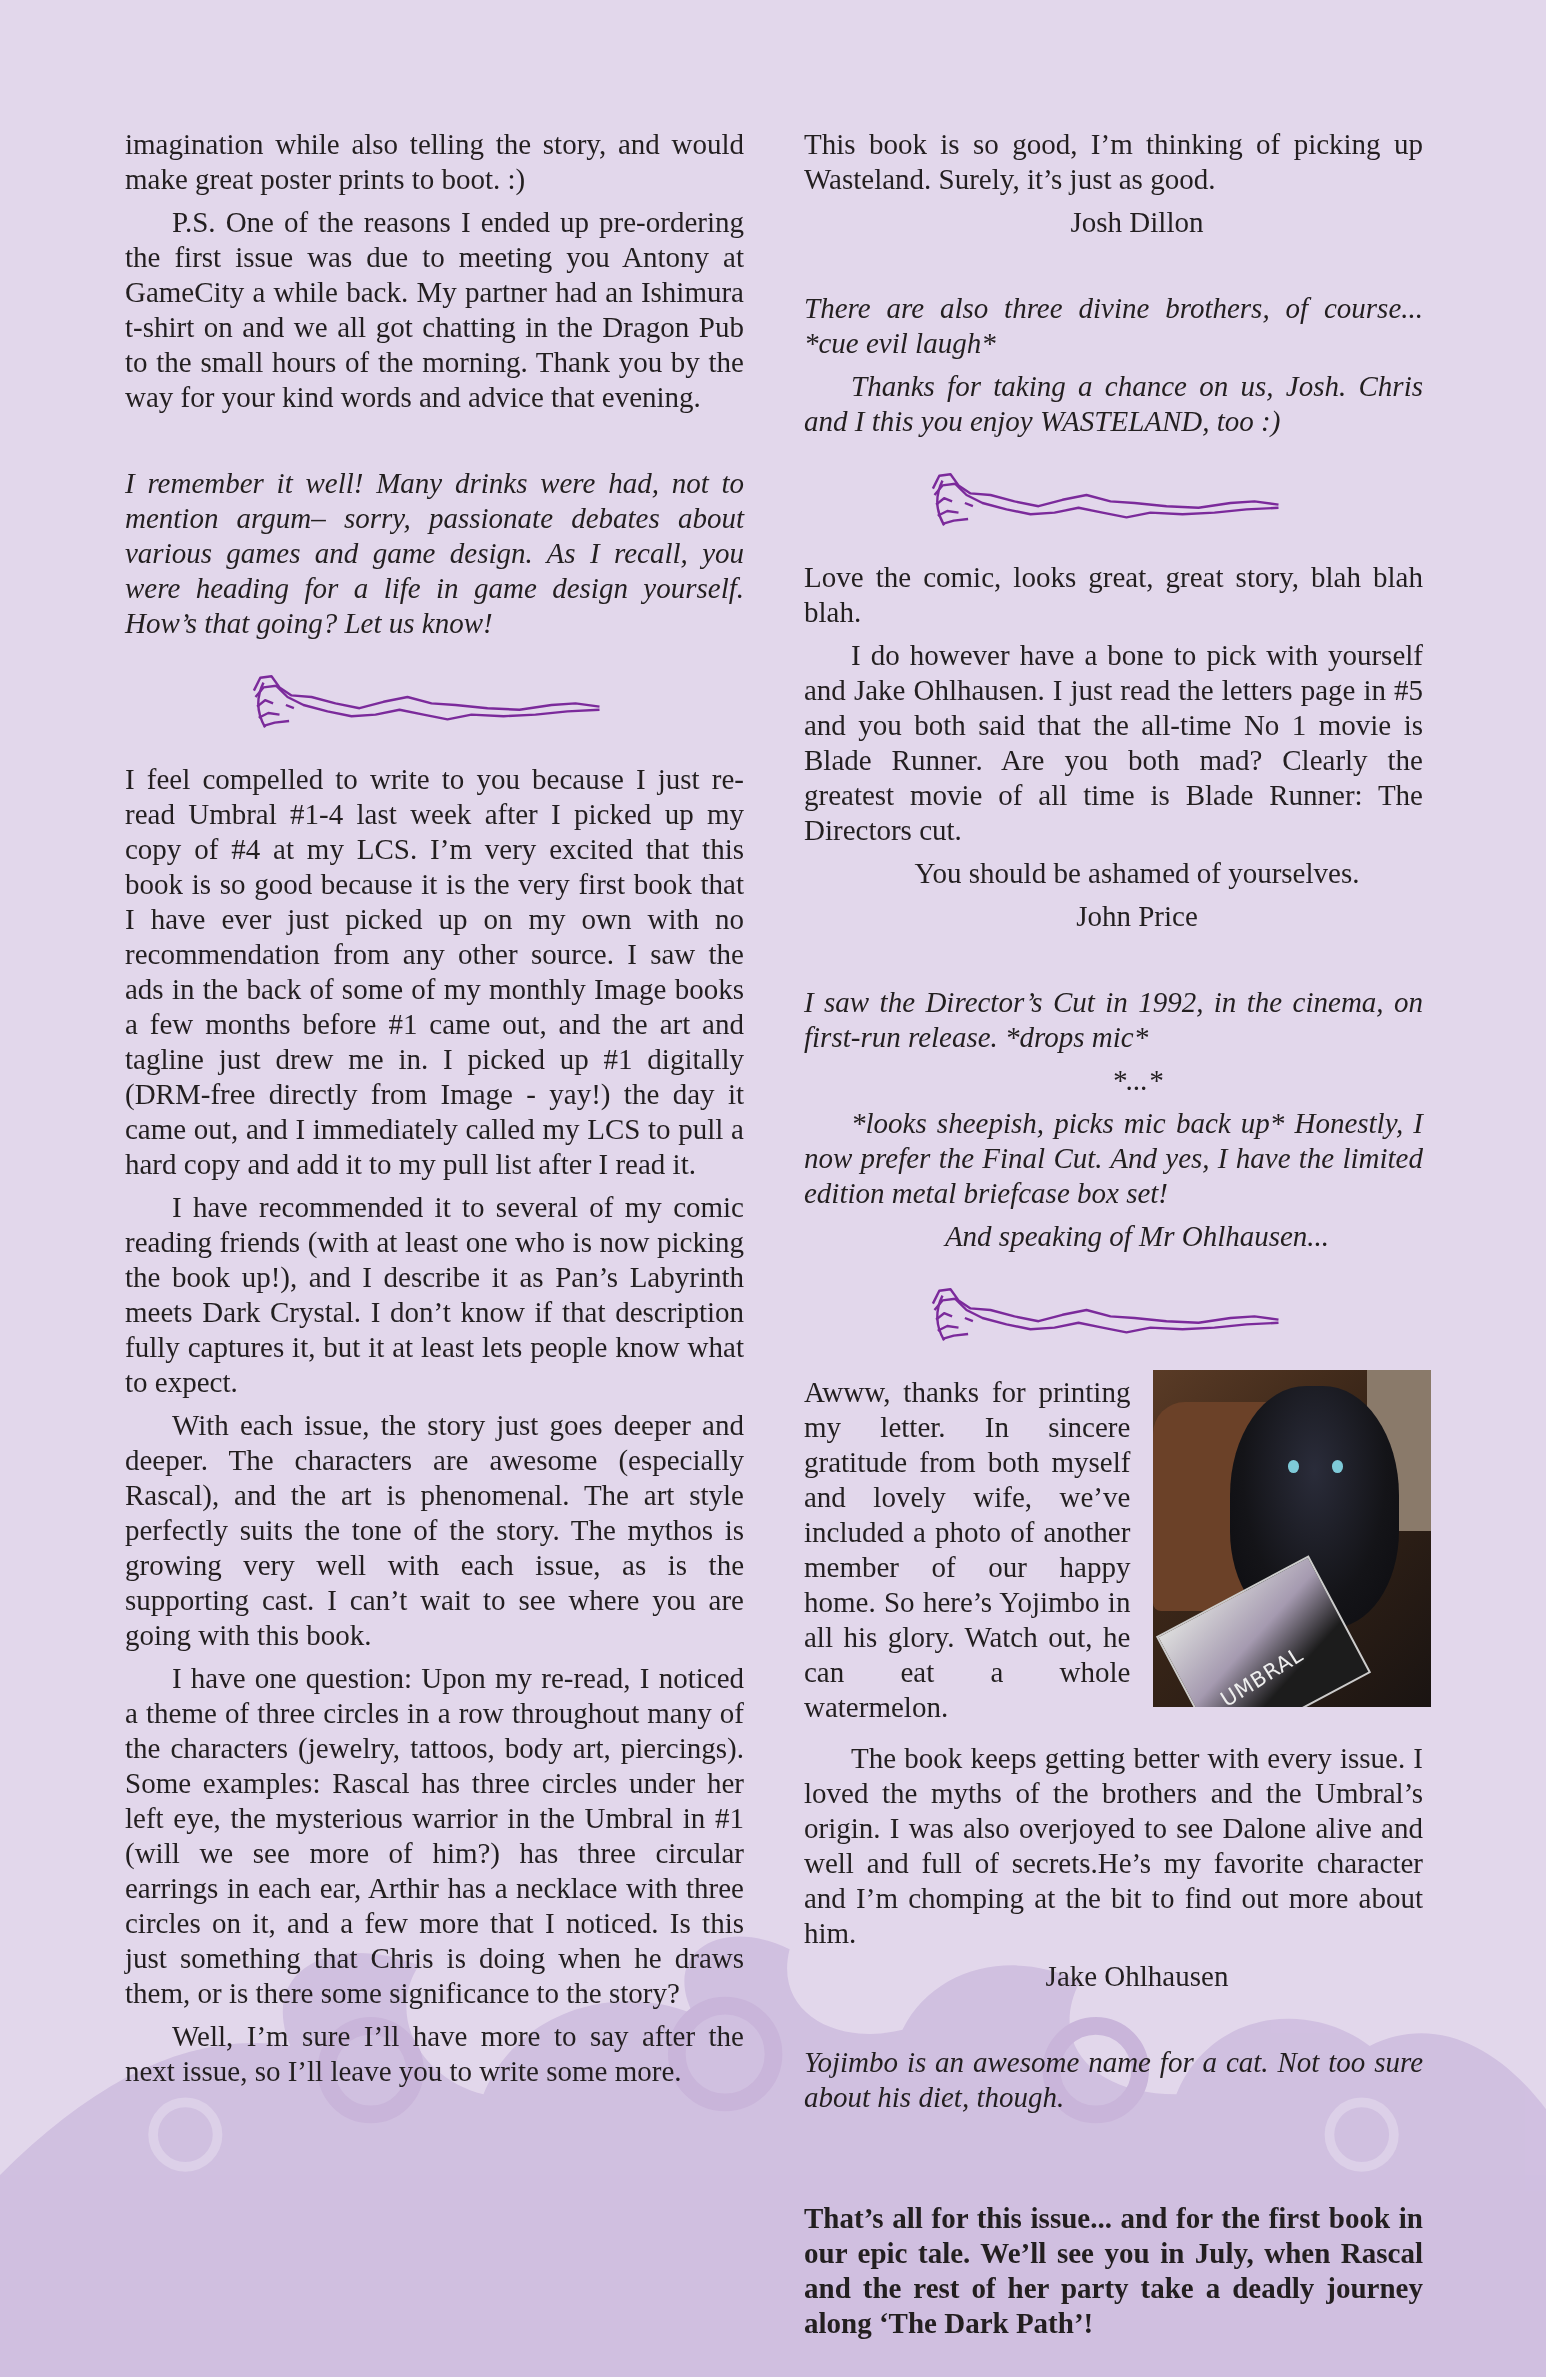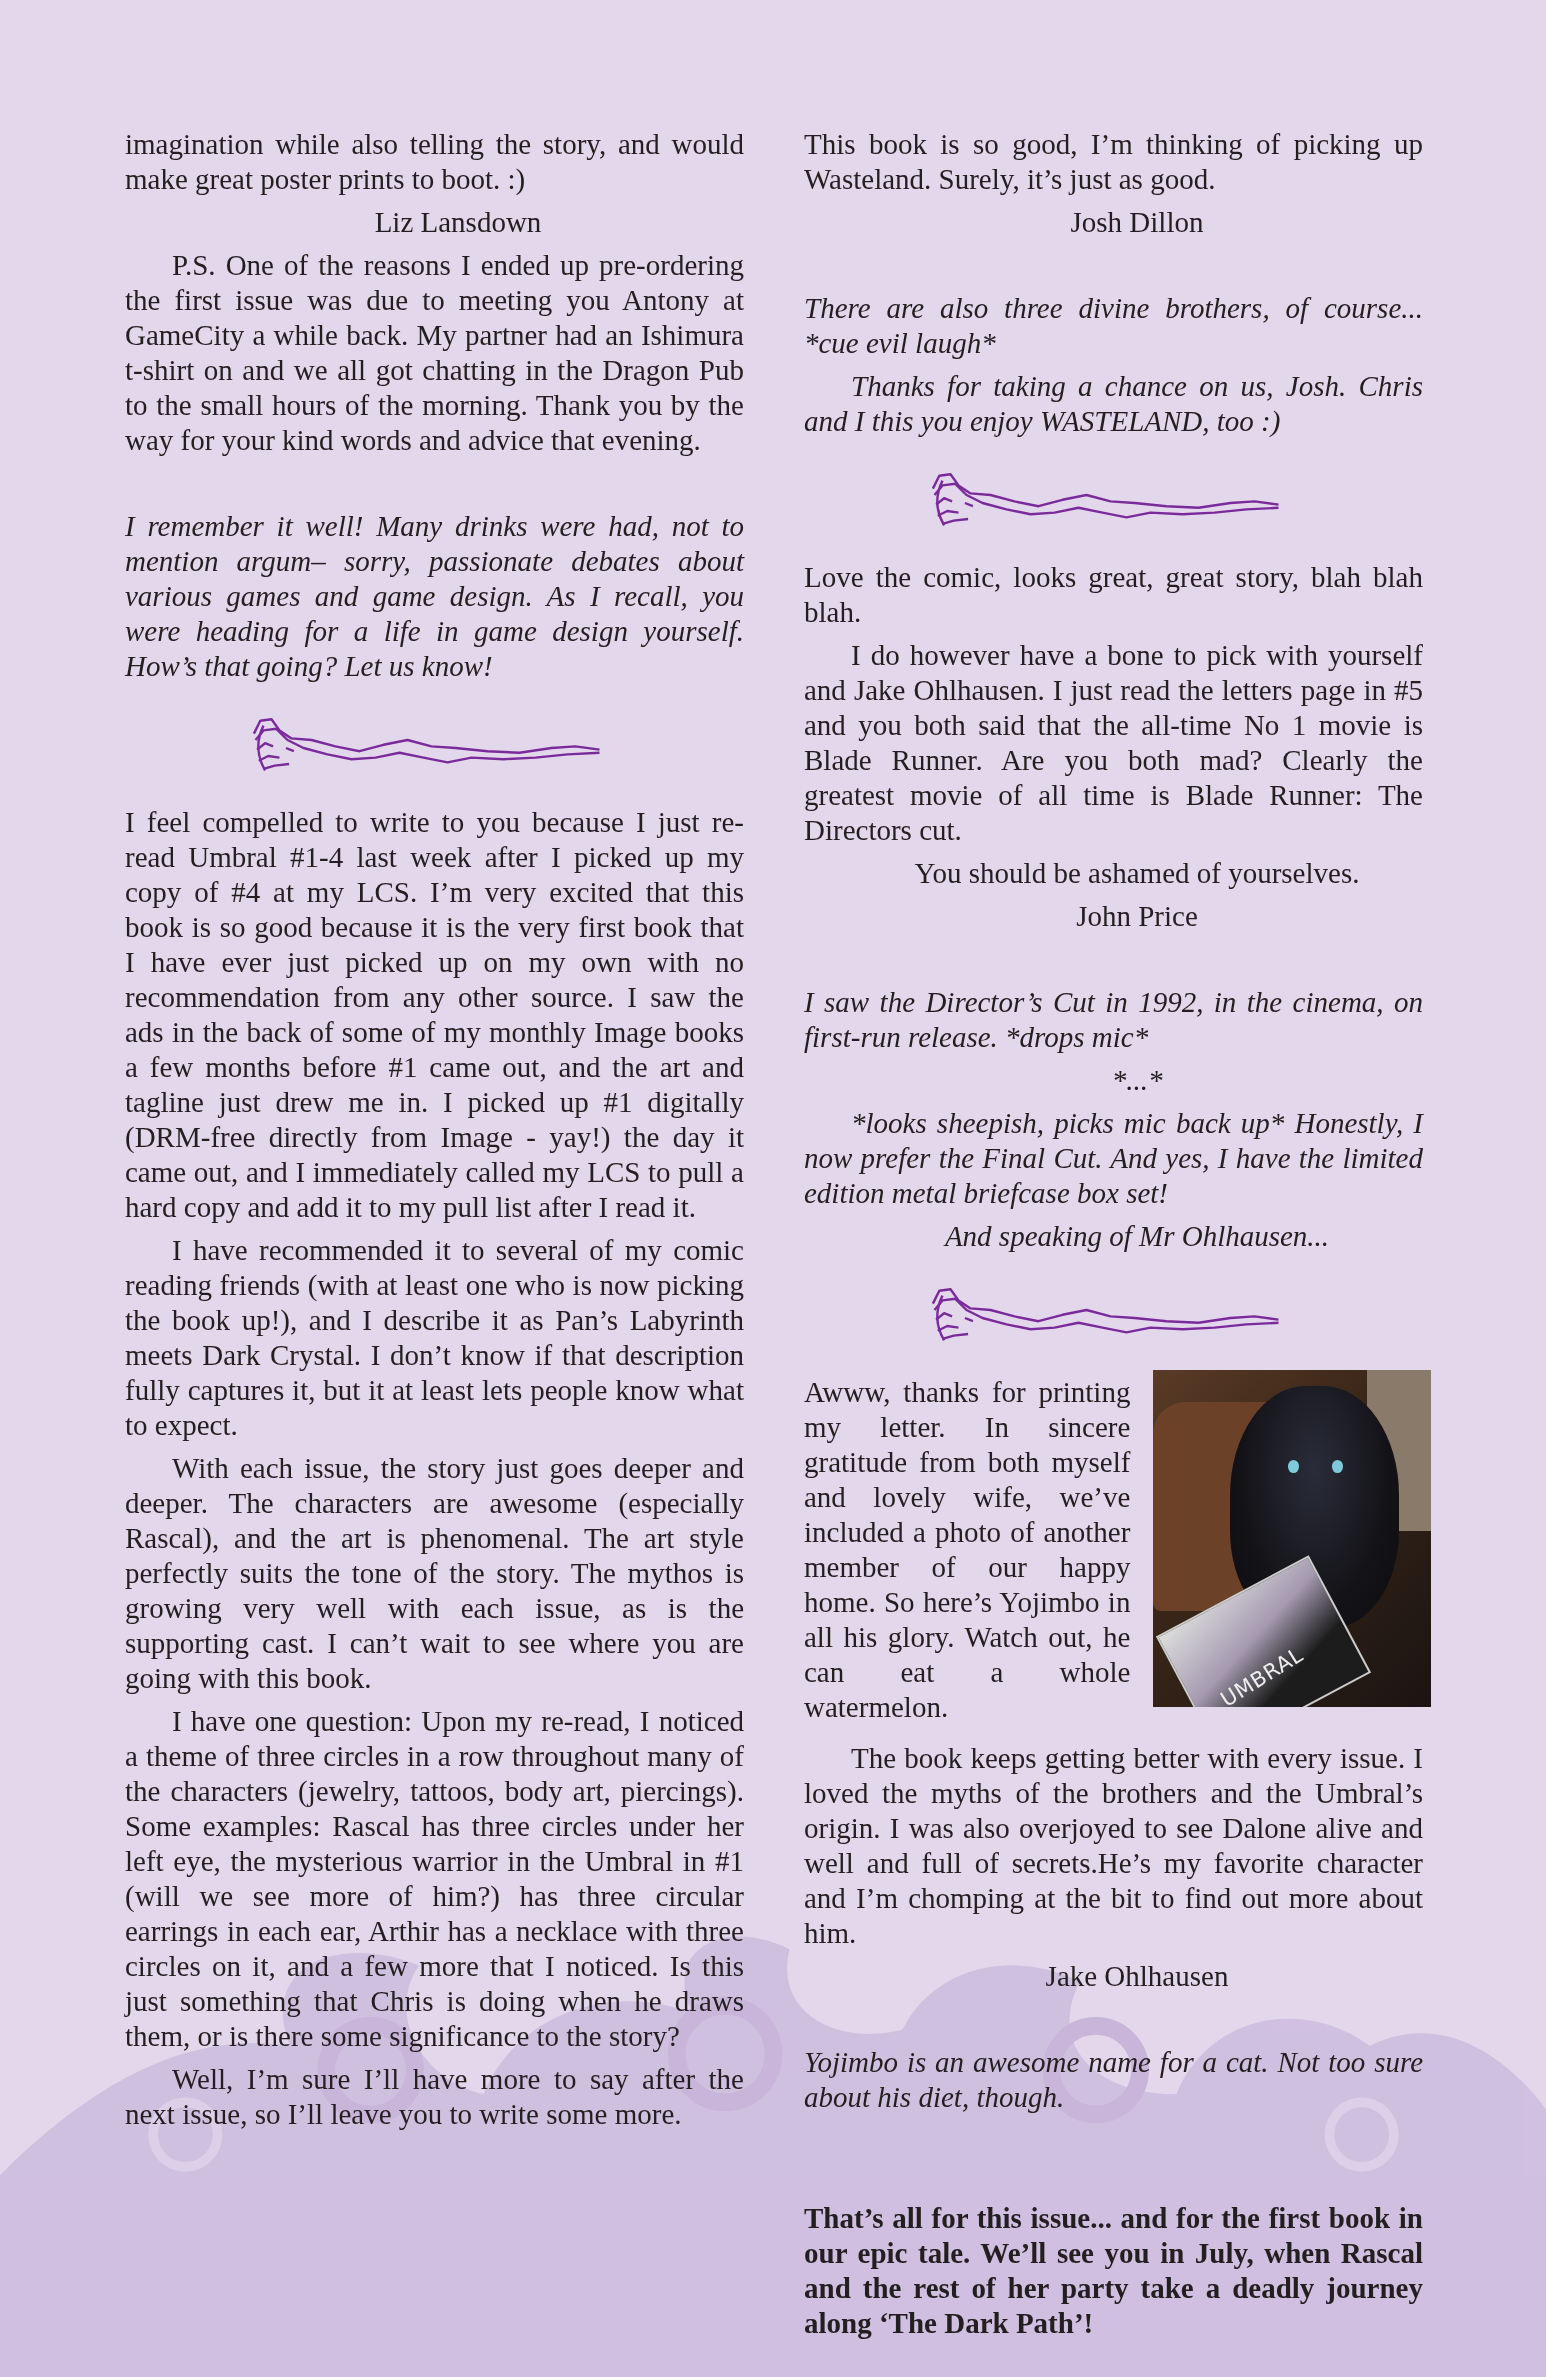--- a/index.html
+++ b/index.html
@@ -54,21 +54,20 @@
     <circle cx="460" cy="190" r="55" fill="none" stroke="#c8b4da" stroke-width="22"></circle>
     <circle cx="900" cy="170" r="60" fill="none" stroke="#c8b4da" stroke-width="22"></circle>
     <circle cx="1360" cy="190" r="55" fill="none" stroke="#c8b4da" stroke-width="22"></circle>
     <circle cx="230" cy="270" r="40" fill="none" stroke="#dcd0e8" stroke-width="12"></circle>
     <circle cx="1690" cy="270" r="40" fill="none" stroke="#dcd0e8" stroke-width="12"></circle>
   </g>
 </svg>
 
 <div class="col col-left">
   <p>imagination while also telling the story, and would make great poster prints to boot. :)</p>
-  <p class="sig">Liz Lansdown</p>
   <p class="indent">P.S. One of the reasons I ended up pre-ordering the first issue was due to meeting you Antony at GameCity a while back. My partner had an Ishimura t-shirt on and we all got chatting in the Dragon Pub to the small hours of the morning. Thank you by the way for your kind words and advice that evening.</p>
   <div class="gap"></div>
   <p class="it">I remember it well! Many drinks were had, not to mention argum– sorry, passionate debates about various games and game design. As I recall, you were heading for a life in game design yourself. How’s that going? Let us know!</p>
 
   <div class="divider">
     <svg width="363" height="60" viewBox="0 0 450 75">
       <g fill="none" stroke="#7b2a9b" stroke-width="3" stroke-linejoin="round">
         <path d="M8 22 L16 6 L30 4 L40 18 L55 28 L80 30 L110 38 L140 44 L170 36 L200 30 L230 38 L260 40 L300 44 L340 46 L380 40 L410 38 L440 42"></path>
         <path d="M10 30 L20 18 L36 16 L50 30 L70 40 L100 48 L130 54 L160 52 L190 46 L220 52 L250 58 L280 52 L320 54 L360 52 L400 48 L440 46"></path>
         <path d="M12 42 L22 34 L32 38 M14 56 L26 50 L40 52 M20 66 L34 62 L52 60 M48 40 L58 44"></path>

